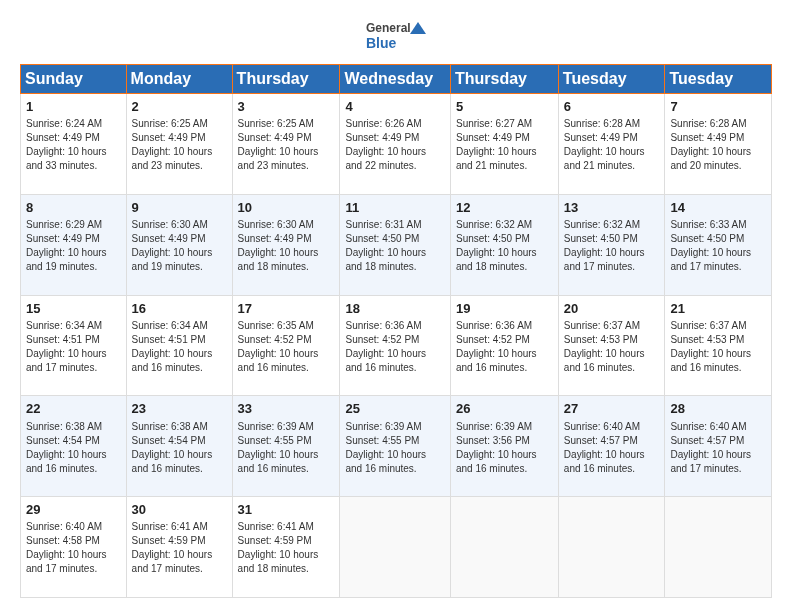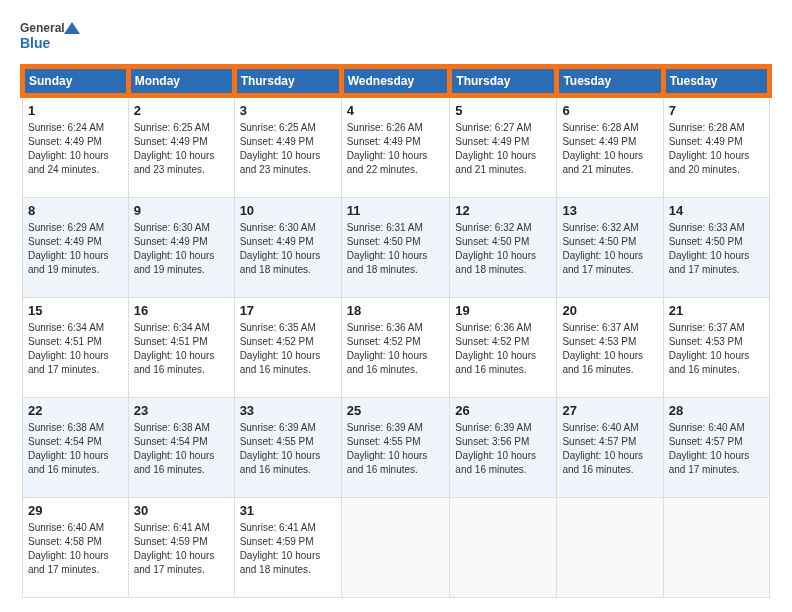--- a/index.html
+++ b/index.html
@@ -12,21 +12,21 @@
     }
     .page {
       width: 792px;
       height: 612px;
       padding: 18px 20px 14px 20px;
       display: flex;
       flex-direction: column;
     }
     .header {
       display: flex;
-      justify-content: flex-start;
+      justify-content: center;
       align-items: flex-start;
       margin-bottom: 10px;
     }
     .logo {
       display: flex;
       align-items: center;
       gap: 4px;
     }
     .title-block {
       text-align: right;
@@ -46,23 +46,23 @@
       flex: 1;
       border-collapse: collapse;
       width: 100%;
       font-size: 10.5px;
     }
     .calendar thead tr th {
       background: #2a6db5;
       color: #fff;
       padding: 5px 4px;
       text-align: left;
-      font-size: 12px;
+      font-size: 16px;
       font-weight: bold;
-      border: 5px solid #f97316;
+      border: 1px solid #f97316;
     }
     .calendar tbody tr td {
       vertical-align: top;
       padding: 4px 5px;
       border: 1px solid #ddd;
       width: 113px;
       height: 80px;
       font-size: 10px;
       color: #333;
       line-height: 1.4;
@@ -109,21 +109,21 @@
           <th>Monday</th>
           <th>Thursday</th>
           <th>Wednesday</th>
           <th>Thursday</th>
           <th>Tuesday</th>
           <th>Tuesday</th>
         </tr>
     </thead>
     <tbody id="calendar-body">
     <tr>
-          <td><span class="day-num">1</span><span>Sunrise: 6:24 AM</span><br><span>Sunset: 4:49 PM</span><br><span>Daylight: 10 hours and 24 minutes.</span></td>
+          <td><span class="day-num">1</span><span>Sunrise: 6:24 AM</span><br><span>Sunset: 4:49 PM</span><br><span>Daylight: 10 hours and 33 minutes.</span></td>
           <td><span class="day-num">2</span><span>Sunrise: 6:25 AM</span><br><span>Sunset: 4:49 PM</span><br><span>Daylight: 10 hours and 23 minutes.</span></td>
           <td><span class="day-num">3</span><span>Sunrise: 6:25 AM</span><br><span>Sunset: 4:49 PM</span><br><span>Daylight: 10 hours and 23 minutes.</span></td>
           <td><span class="day-num">4</span><span>Sunrise: 6:26 AM</span><br><span>Sunset: 4:49 PM</span><br><span>Daylight: 10 hours and 22 minutes.</span></td>
           <td><span class="day-num">5</span><span>Sunrise: 6:27 AM</span><br><span>Sunset: 4:49 PM</span><br><span>Daylight: 10 hours and 21 minutes.</span></td>
           <td><span class="day-num">6</span><span>Sunrise: 6:28 AM</span><br><span>Sunset: 4:49 PM</span><br><span>Daylight: 10 hours and 21 minutes.</span></td>
           <td><span class="day-num">7</span><span>Sunrise: 6:28 AM</span><br><span>Sunset: 4:49 PM</span><br><span>Daylight: 10 hours and 20 minutes.</span></td>
         </tr>
         <tr>
           <td><span class="day-num">8</span><span>Sunrise: 6:29 AM</span><br><span>Sunset: 4:49 PM</span><br><span>Daylight: 10 hours and 19 minutes.</span></td>
           <td><span class="day-num">9</span><span>Sunrise: 6:30 AM</span><br><span>Sunset: 4:49 PM</span><br><span>Daylight: 10 hours and 19 minutes.</span></td>

